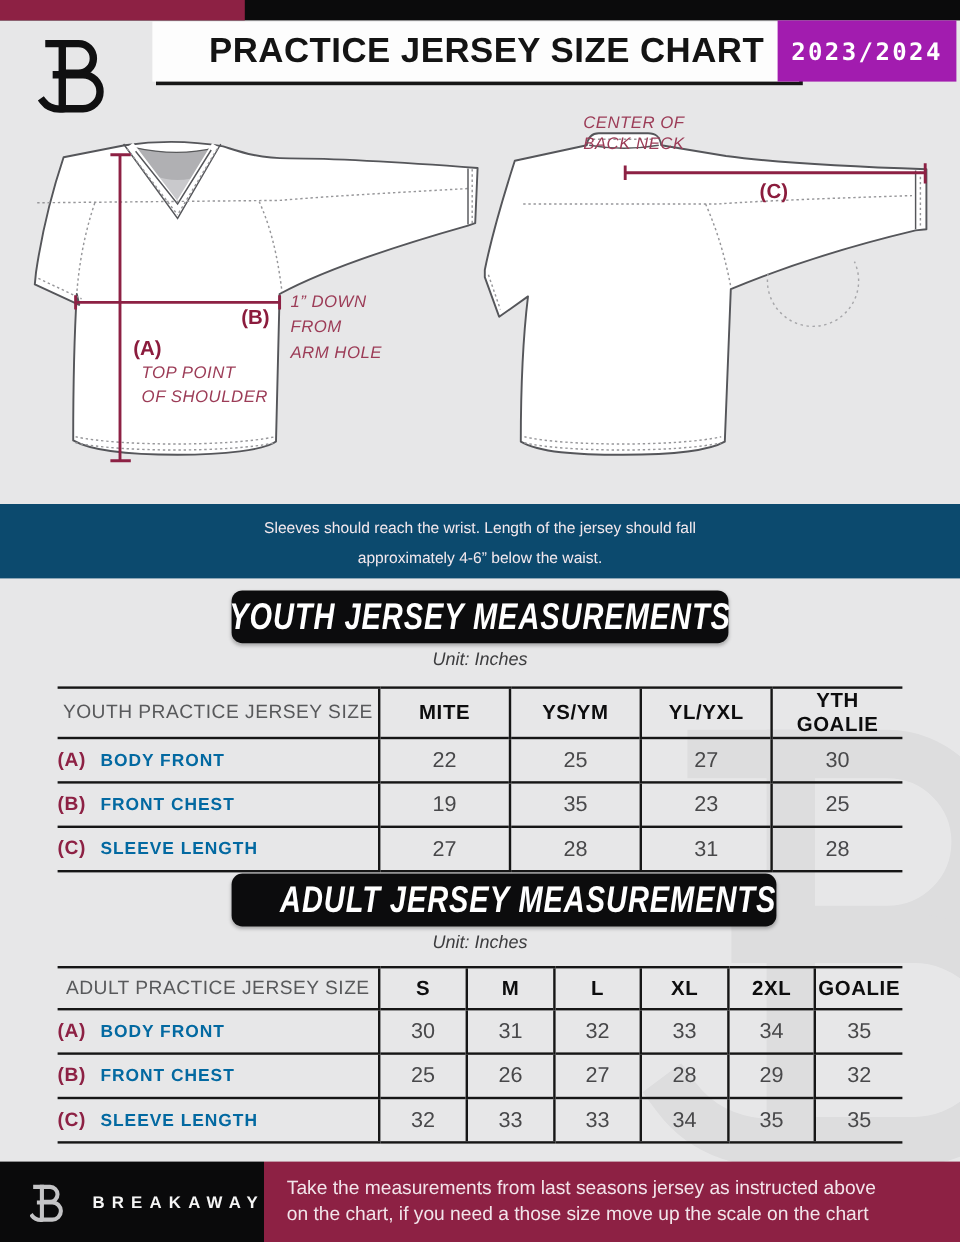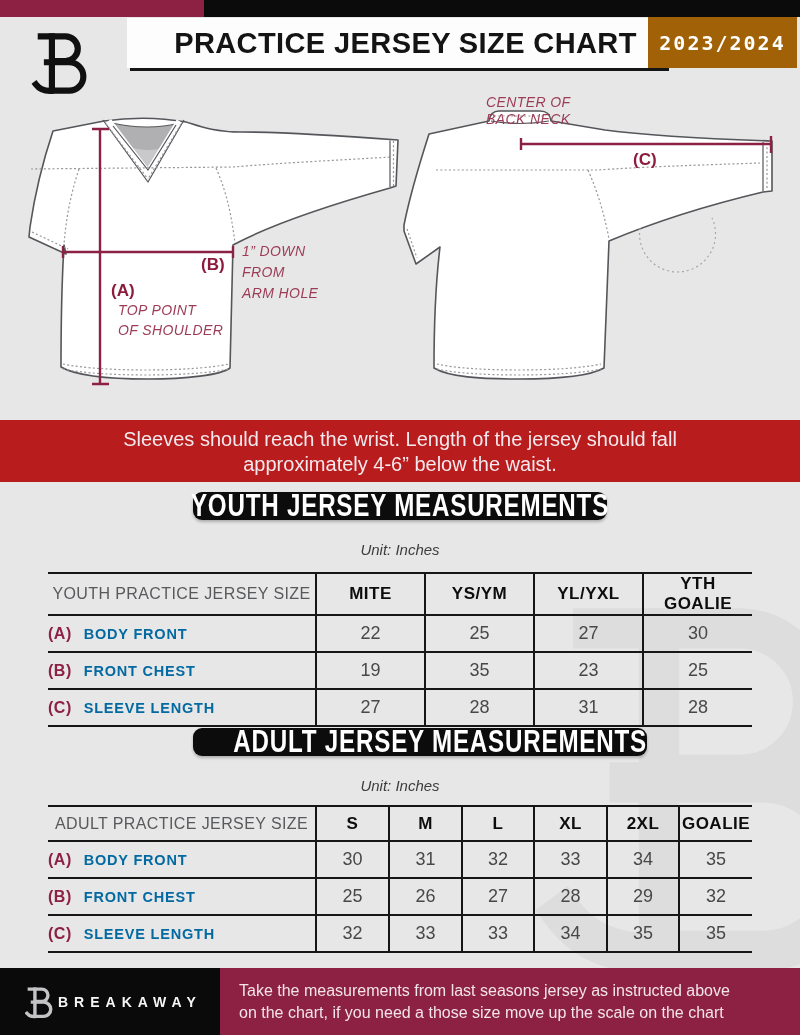--- a/index.html
+++ b/index.html
@@ -7,42 +7,42 @@
         font-family:"Liberation Sans",sans-serif;}
 
   
   .top-strip{position:absolute;left:0;top:0;width:800px;height:17px;background:#0b0b0c;}
   .top-strip .maroon-seg{position:absolute;left:0;top:0;width:204px;height:17px;background:#8d2144;}
 
   
   .title-box{position:absolute;left:127px;top:18px;width:521px;height:50px;background:#fdfdfd;
              box-shadow:3px 3px 0 #161616;display:flex;align-items:center;justify-content:center;z-index:3;padding-left:18px;}
   .title-box h1{margin:0;font-size:29px;font-weight:bold;letter-spacing:.4px;color:#141414;white-space:nowrap;}
-  .season-box{position:absolute;left:648px;top:17px;width:149px;height:51px;background:#a16207;
+  .season-box{position:absolute;left:648px;top:17px;width:149px;height:51px;background:#a21caf;
               display:flex;align-items:center;justify-content:center;z-index:4;}
   .season-box span{color:#fff;font-family:"DejaVu Sans Mono",monospace;font-weight:bold;
                    font-size:20px;letter-spacing:2px;}
   .logo-header{position:absolute;left:26px;top:24px;width:74px;height:74px;z-index:3;color:#101011;stroke-width:10;}
 
   
   .diagram{position:absolute;left:0;top:68px;z-index:2;}
   .outline{fill:#ffffff;stroke:#55565a;stroke-width:1.6;stroke-linejoin:round;}
   .seam{fill:none;stroke:#97979a;stroke-width:1.2;stroke-dasharray:2 2.3;}
   .thinline{fill:none;stroke:#55565a;stroke-width:1.2;}
   .meas{stroke:#8d2144;stroke-width:2.4;fill:none;}
   .ann-label{font-family:"Liberation Sans",sans-serif;font-weight:bold;font-size:17px;fill:#8b1c3d;}
   .ann-cap{font-family:"Liberation Sans",sans-serif;font-style:italic;font-size:14px;fill:#9c3c57;letter-spacing:.4px;}
 
   
-  .notice{position:absolute;left:0;top:420px;width:800px;height:62px;background:#b91c1c;z-index:2;
-          color:#f3e8ed;text-align:center;font-size:20px;line-height:25px;padding-top:7px;box-sizing:border-box;}
-
-  
-  .section-banner{position:absolute;left:193px;width:414px;height:28px;background:#0c0c0d;border-radius:9px;
-                  display:flex;align-items:center;justify-content:center;z-index:2;box-shadow:0 2px 3px rgba(0,0,0,.25);}
+  .notice{position:absolute;left:0;top:420px;width:800px;height:62px;background:#0c4a6e;z-index:2;
+          color:#f3e8ed;text-align:center;font-size:13px;line-height:25px;padding-top:7px;box-sizing:border-box;}
+
+  
+  .section-banner{position:absolute;left:193px;width:414px;height:44px;background:#0c0c0d;border-radius:9px;
+                  display:flex;align-items:center;justify-content:center;z-index:2;box-shadow:0 2px 3px rgba(0,0,0,.25);font-style:italic;}
   .section-banner span{color:#ffffff;font-weight:bold;font-size:31px;letter-spacing:1px;
                        transform:scaleX(.78);white-space:nowrap;}
   .sb-youth{top:492px;} .sb-adult{top:728px;padding-left:40px;}
   .unit{position:absolute;left:0;width:800px;text-align:center;font-style:italic;font-size:15px;color:#3d3d3f;z-index:2;}
   .unit-youth{top:541px;} .unit-adult{top:777px;}
 
   
   table.size{position:absolute;left:48px;width:704px;border-collapse:collapse;table-layout:fixed;z-index:2;}
   .tbl-youth{top:572px;} .tbl-adult{top:805px;}
   table.size th,table.size td{border-top:2px solid #161616;border-left:2px solid #161616;padding:0;height:35px;}
@@ -53,21 +53,21 @@
   th.sz{font-size:17px;color:#0d0d0e;letter-spacing:.5px;font-weight:bold;text-align:center;}
   td.lbl{text-align:left;padding-left:20px;}
   td.lbl .key{color:#8d2144;font-weight:bold;font-size:16px;margin-right:12px;letter-spacing:.5px;}
   td.lbl .nm{color:#0369a1;font-weight:bold;font-size:14.5px;letter-spacing:.8px;}
   td.val{text-align:center;color:#48484a;font-size:18px;}
 
   
   .footer{position:absolute;left:0;top:968px;width:800px;height:67px;display:flex;z-index:2;}
   .f-black{width:220px;background:#0a0a0b;display:flex;align-items:center;}
   .f-logo{margin-left:25px;width:31px;height:47px;color:#c4c4c6;stroke-width:11;flex:none;}
-  .f-brand{color:#f5f5f5;font-weight:bold;font-size:14px;letter-spacing:6px;margin-left:2px;white-space:nowrap;}
+  .f-brand{color:#f5f5f5;font-weight:bold;font-size:14px;letter-spacing:6px;margin-left:21px;white-space:nowrap;}
   .f-maroon{flex:1;background:#8d2144;color:#f2e4ea;font-size:16px;line-height:21.5px;
             display:flex;flex-direction:column;justify-content:center;padding-left:19px;box-sizing:border-box;}
 
   
   .watermark{position:absolute;left:535px;top:555px;width:380px;height:440px;z-index:1;
              color:#dcdcde;stroke-width:11;opacity:.9;}
 </style>
 </head>
 <body>
 

